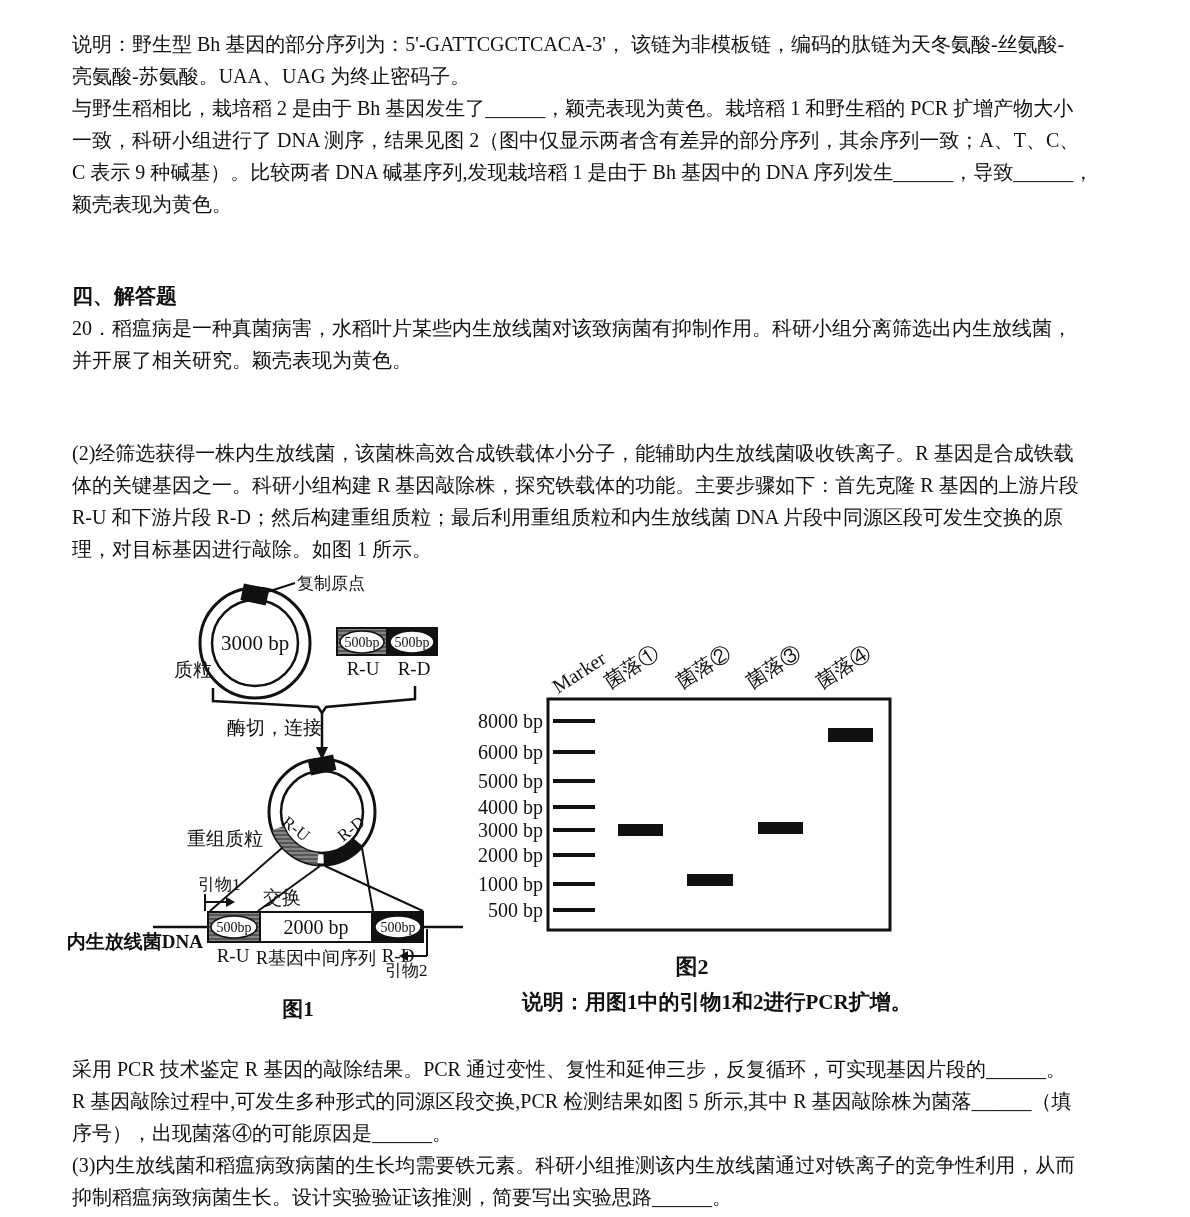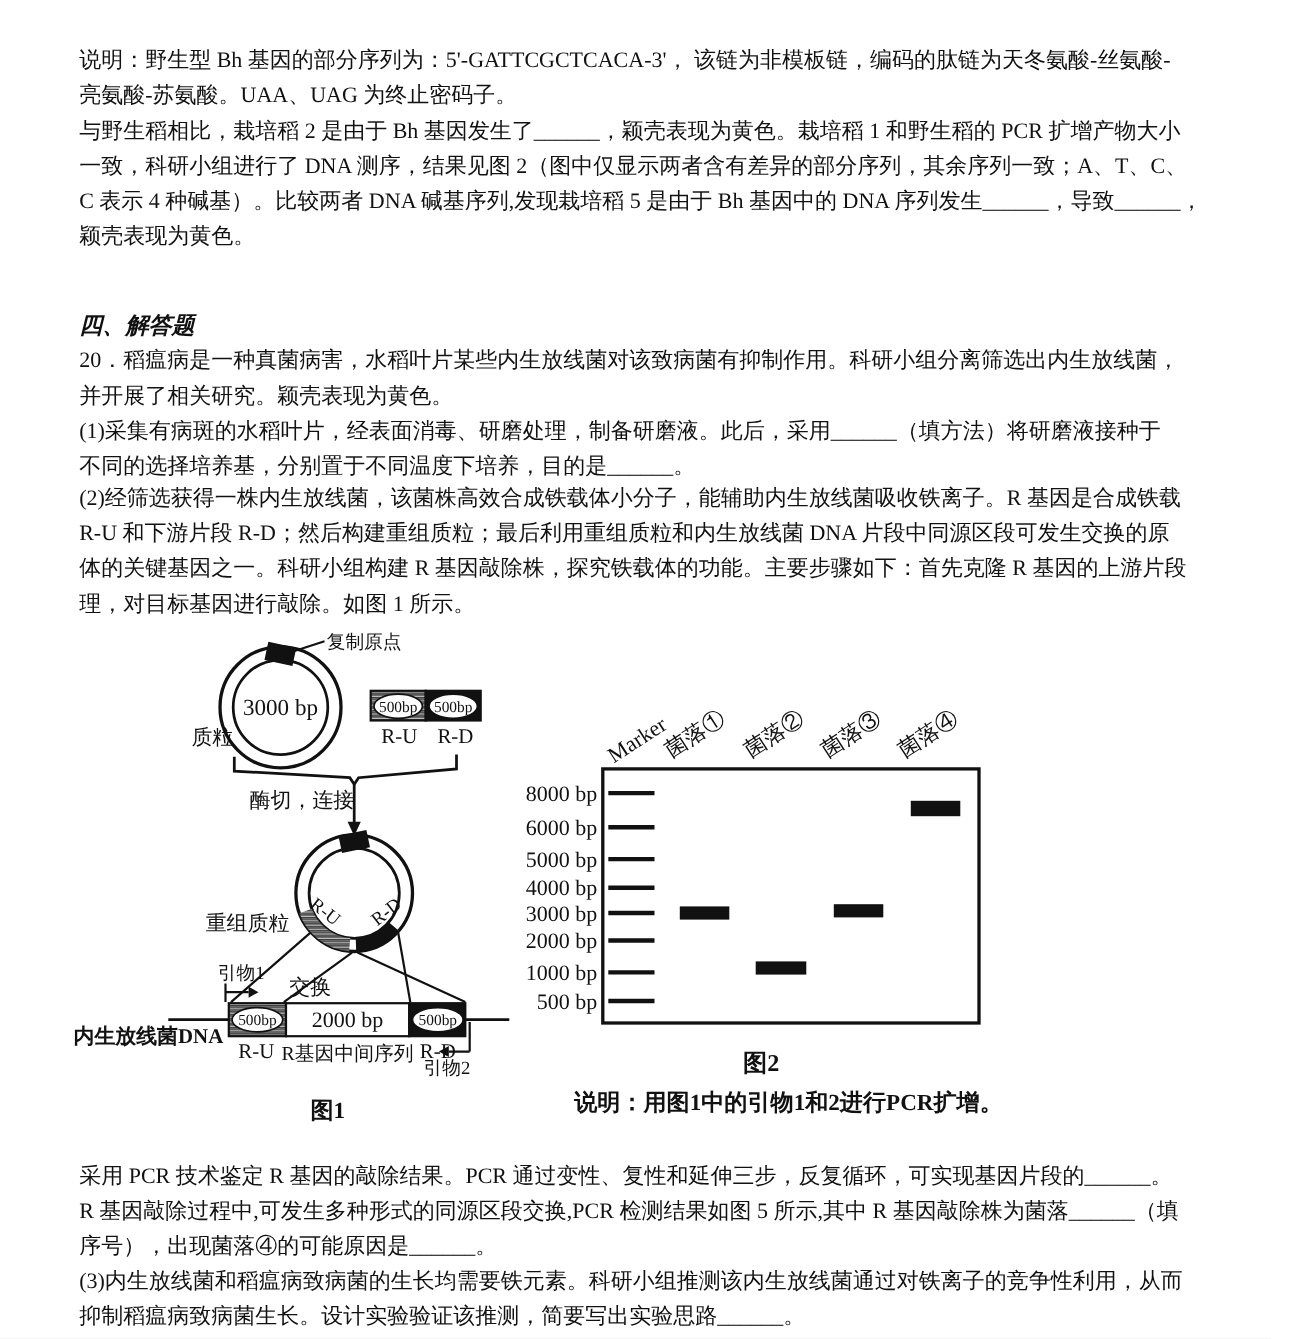--- a/index.html
+++ b/index.html
@@ -1,53 +1,49 @@
 <!DOCTYPE html>
 <html><head>
 <meta charset="utf-8">
 <style>
   html,body{margin:0;padding:0;background:#e9e9e9;}
   .page{position:relative;width:1190px;height:1217px;background:#ffffff;overflow:hidden;
         font-family:"Liberation Serif","DejaVu Serif",serif;color:#111;}
   .tblock{position:absolute;left:72px;width:1080px;}
   .tblock .line{white-space:nowrap;font-size:20px;line-height:32px;height:32px;}
-  .heading{position:absolute;left:72px;font-size:21px;font-weight:bold;line-height:26px;white-space:nowrap;font-style:italic;}
+  .heading{position:absolute;left:72px;font-size:21px;font-weight:bold;line-height:26px;white-space:nowrap;}
   svg text{font-family:"Liberation Serif","DejaVu Serif",serif;fill:#111;}
   .figsvg{position:absolute;}
 </style>
 </head>
 <body>
 
 <div class="page">
 
-  <div class="tblock" style="top:39px">
+  <div class="tblock" style="top:28px">
     <div class="line">说明：野生型 Bh 基因的部分序列为：5'-GATTCGCTCACA-3'，  该链为非模板链，编码的肽链为天冬氨酸-丝氨酸-</div>
     <div class="line">亮氨酸-苏氨酸。UAA、UAG 为终止密码子。</div>
     <div class="line">与野生稻相比，栽培稻 2 是由于 Bh 基因发生了______，颖壳表现为黄色。栽培稻 1 和野生稻的 PCR 扩增产物大小</div>
     <div class="line">一致，科研小组进行了 DNA 测序，结果见图 2（图中仅显示两者含有差异的部分序列，其余序列一致；A、T、C、</div>
-    <div class="line">C 表示 4 种碱基）。比较两者 DNA 碱基序列,发现栽培稻 5 是由于 Bh 基因中的 DNA 序列发生______，导致______，</div>
+    <div class="line">C 表示 9 种碱基）。比较两者 DNA 碱基序列,发现栽培稻 1 是由于 Bh 基因中的 DNA 序列发生______，导致______，</div>
     <div class="line">颖壳表现为黄色。</div>
   </div>
 
   <div class="heading" style="top:283px">四、解答题</div>
 
   <div class="tblock" style="top:312px">
     <div class="line">20．稻瘟病是一种真菌病害，水稻叶片某些内生放线菌对该致病菌有抑制作用。科研小组分离筛选出内生放线菌，</div>
     <div class="line">并开展了相关研究。颖壳表现为黄色。</div>
   </div>
 
-  <div class="tblock" style="top:376px">
-    <div class="line">(1)采集有病斑的水稻叶片，经表面消毒、研磨处理，制备研磨液。此后，采用______（填方法）将研磨液接种于</div>
-    <div class="line">不同的选择培养基，分别置于不同温度下培养，目的是______。</div>
-  </div>
 
   <div class="tblock" style="top:437px">
     <div class="line">(2)经筛选获得一株内生放线菌，该菌株高效合成铁载体小分子，能辅助内生放线菌吸收铁离子。R 基因是合成铁载</div>
+    <div class="line">体的关键基因之一。科研小组构建 R 基因敲除株，探究铁载体的功能。主要步骤如下：首先克隆 R 基因的上游片段</div>
     <div class="line">R-U 和下游片段 R-D；然后构建重组质粒；最后利用重组质粒和内生放线菌 DNA 片段中同源区段可发生交换的原</div>
-    <div class="line">体的关键基因之一。科研小组构建 R 基因敲除株，探究铁载体的功能。主要步骤如下：首先克隆 R 基因的上游片段</div>
     <div class="line">理，对目标基因进行敲除。如图 1 所示。</div>
   </div>
 
   <svg class="figsvg" style="left:55px;top:572px" width="420" height="450" viewBox="0 0 420 450">
     <defs>
       <pattern id="hatch" width="4" height="4" patternUnits="userSpaceOnUse">
         <rect width="4" height="4" fill="#3a3a3a"></rect>
         <line x1="0" y1="1" x2="4" y2="1" stroke="#cfcfcf" stroke-width="1"></line>
         <line x1="0" y1="3" x2="4" y2="3" stroke="#8a8a8a" stroke-width="0.7"></line>
       </pattern>

